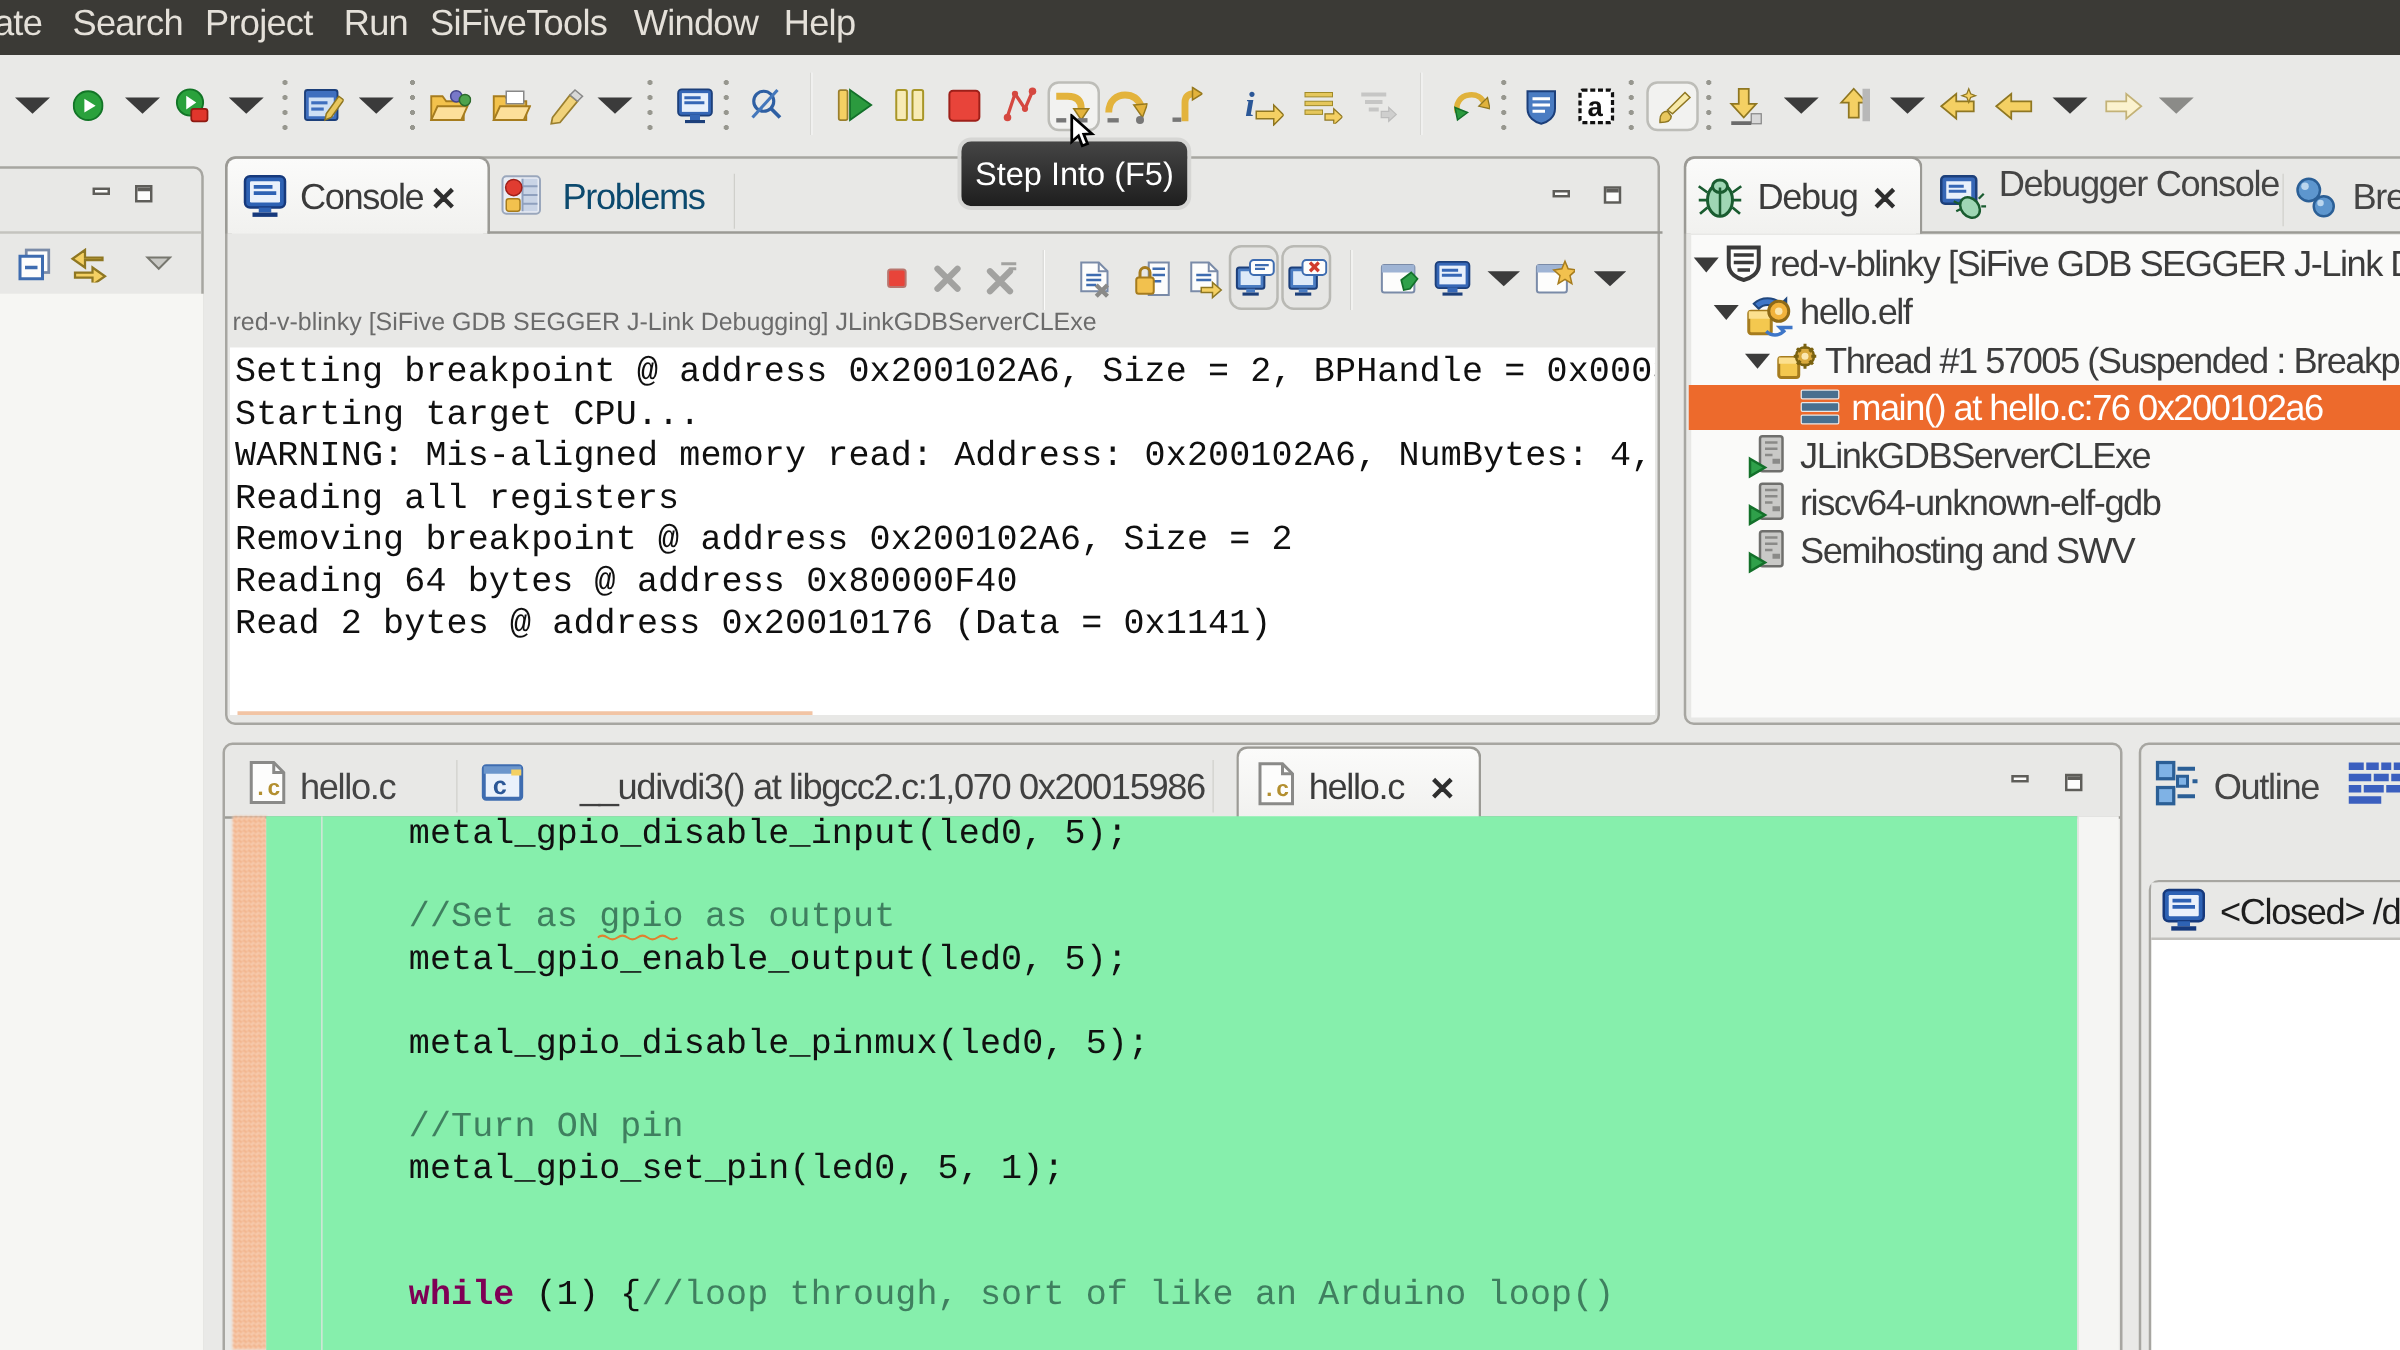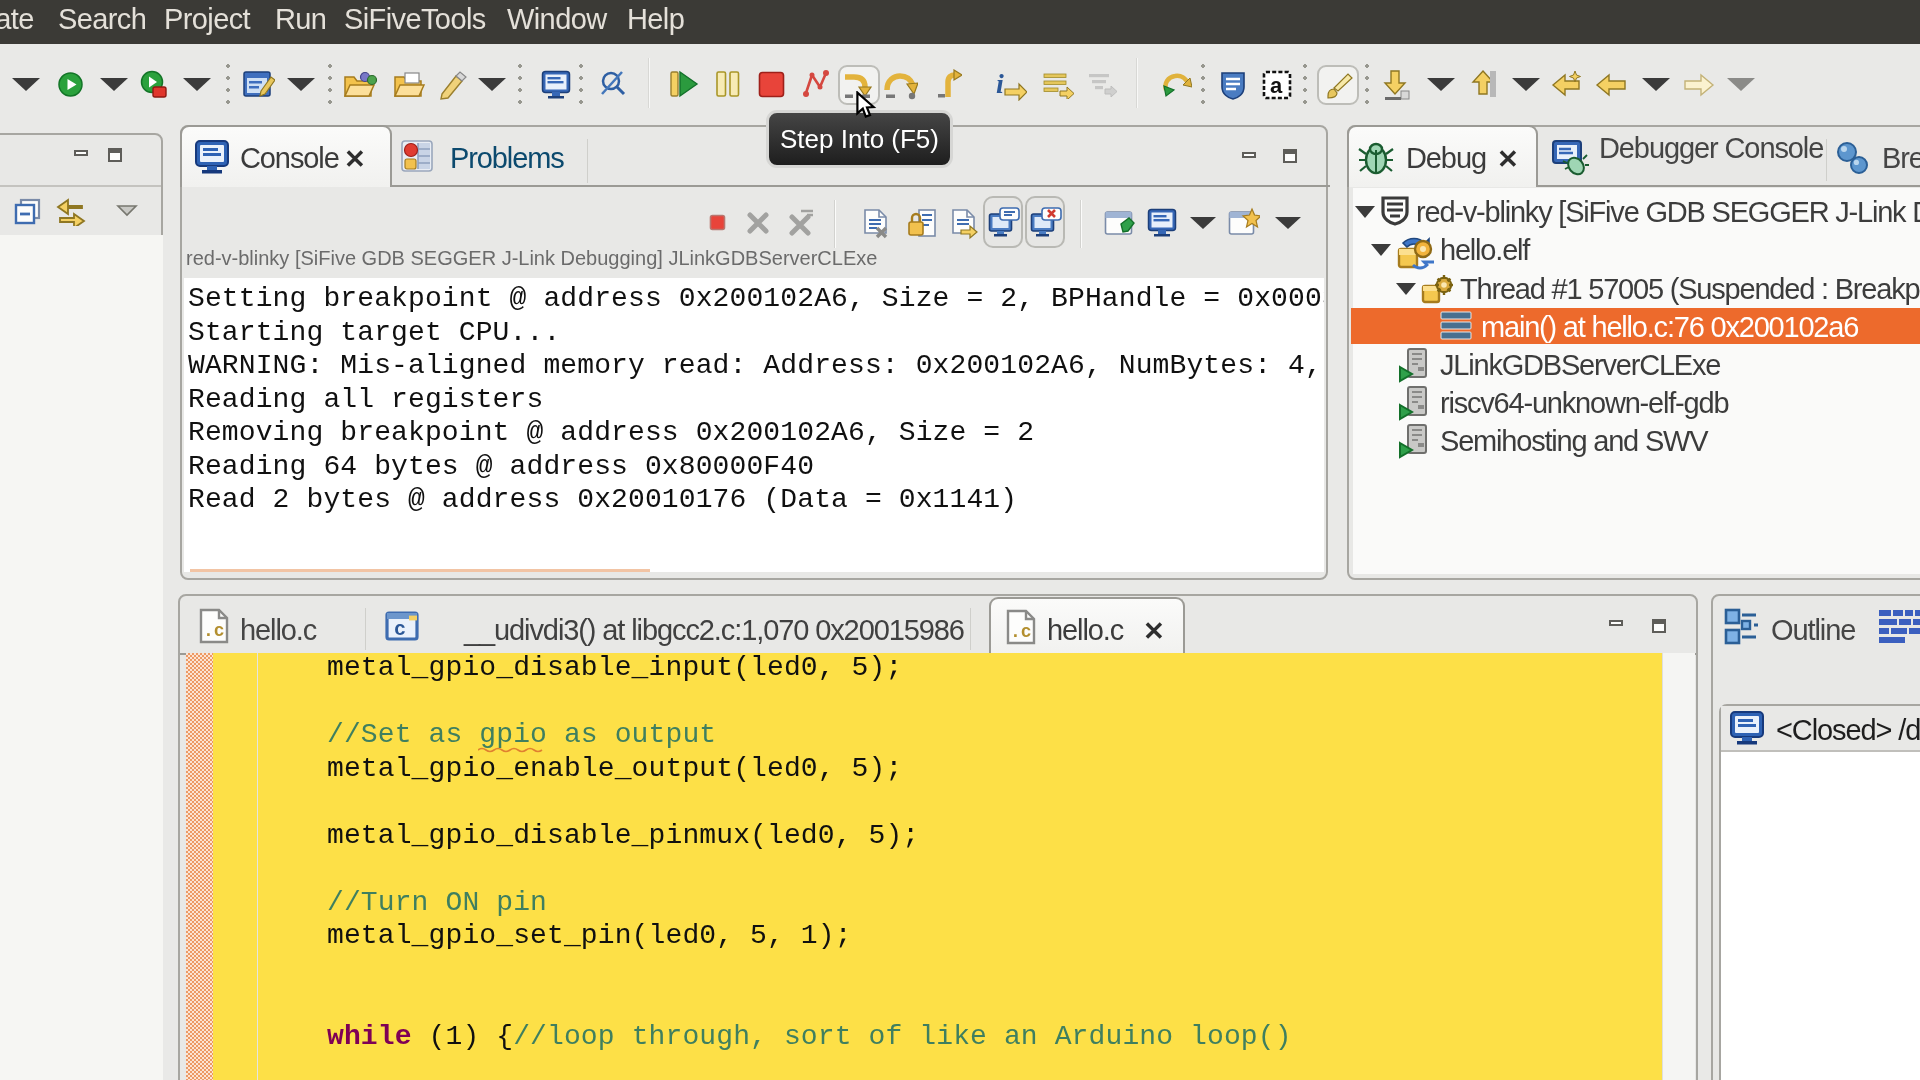--- a/index.html
+++ b/index.html
@@ -24,21 +24,21 @@
 .minmax-line { position:absolute; width:14px; height:6px; border:2px solid #5E5D59; background:#FDFDFC; }
 .minmax-box  { position:absolute; width:14px; height:14px; border:2px solid #5E5D59; background:#FDFDFC; }
 .minmax-box::before { content:""; position:absolute; left:0; top:0; width:10px; height:3px; background:#5E5D59; }
 
 #console-body { position:absolute; left:184px; top:278px; width:1140px; height:294px; background:#FFFFFF; overflow:hidden; }
 #console-body pre { font-family:"Liberation Mono", monospace; font-size:28px; line-height:33.5px; color:#101010; letter-spacing:0.12px; margin:4px 0 0 4px; }
 #console-title { position:absolute; left:186px; top:247px; font-size:20px; color:#6B6B6B; white-space:nowrap; }
 
 .trow { position:absolute; left:1353px; width:600px; height:38px; font-size:29px; color:#3C3C3C; white-space:nowrap; letter-spacing:-1.2px; }
 
-#editor-code { position:absolute; left:213px; top:653px; width:1449px; height:427px; background:#fde047; overflow:hidden; }
+#editor-code { position:absolute; left:213px; top:653px; width:1449px; height:427px; background:#86efac; overflow:hidden; }
 #editor-code pre { font-family:"Liberation Mono", monospace; font-size:28px; line-height:33.5px; color:#101010; letter-spacing:0.12px; position:absolute; left:114px; top:-2px; }
 .cmt { color:#3F7F5F; }
 .kw  { color:#7F0055; font-weight:bold; }
 #hatch { position:absolute; left:186px; top:653px; width:27px; height:427px;
   background:repeating-conic-gradient(#ED9964 0% 25%, #FBE4D4 0% 50%);
   background-size:4px 4px; filter:blur(0.7px); }
 #outline-icons svg, #left-icons svg, #editor-icons svg, #debug-icons svg, #console-icons svg { z-index:20; }
 .tabdiv { position:absolute; width:1px; background:#CFCFCB; }
 
 #tooltip { position:absolute; left:766px; top:110px; width:187px; height:58px;

